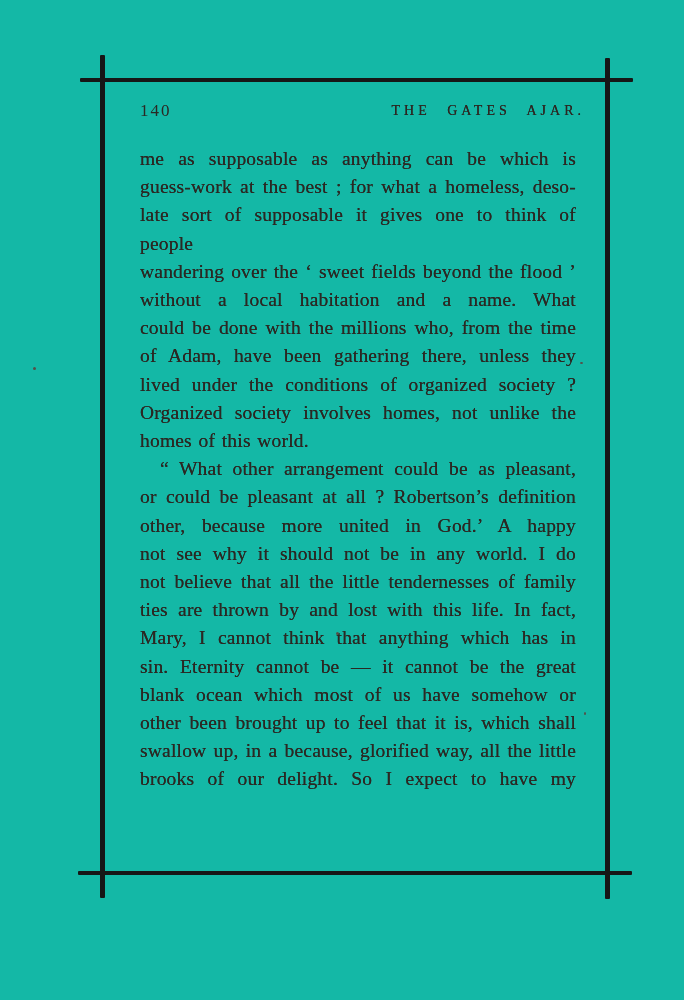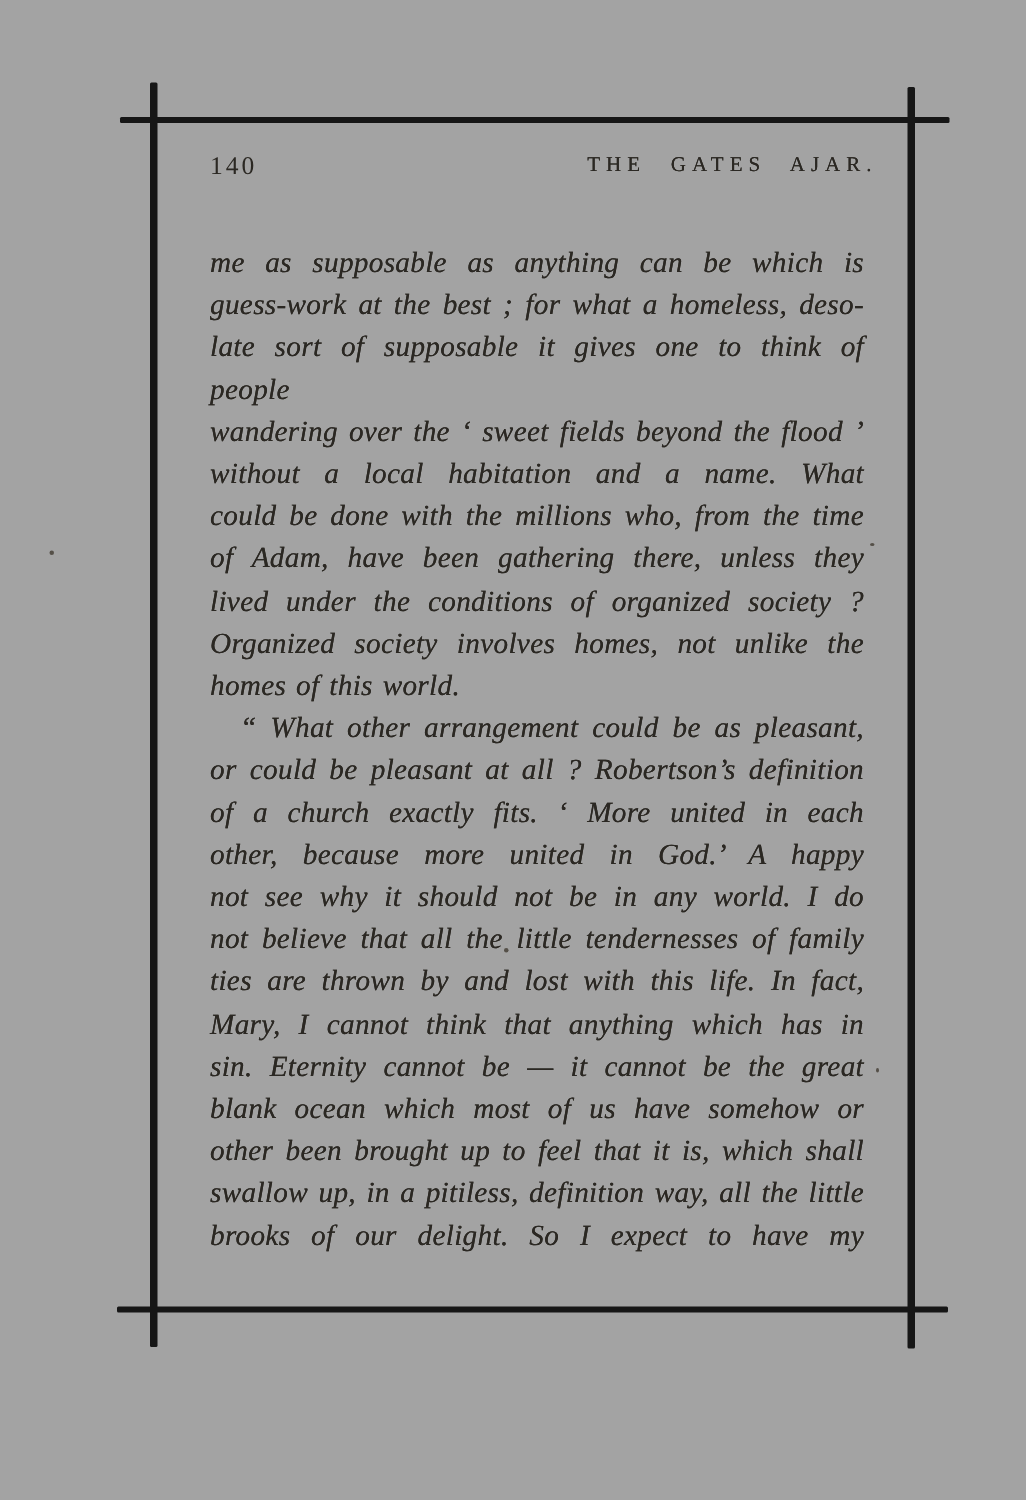--- a/index.html
+++ b/index.html
@@ -4,21 +4,21 @@
 <style>
   html, body {
     margin: 0;
     padding: 0;
     background: #e8e8e8;
   }
   .page {
     position: relative;
     width: 684px;
     height: 1000px;
-    background: #a3a3a3;
+    background: #14b8a6;
     overflow: hidden;
     font-family: "Liberation Serif", "DejaVu Serif", serif;
     color: #2b2823;
   }
   
   .frame-line {
     position: absolute;
     background: #161616;
     border-radius: 1px;
   }
@@ -52,23 +52,22 @@
     word-spacing: 9px;
     padding-top: 2px;
     color: #2b2823;
     text-shadow: 0 0 0.3px currentColor;
   }
 
   
   .body-text {
     position: absolute;
     left: 140px;
-    top: 162px;
+    top: 145px;
     width: 436px;
-    font-style: italic;
   }
   .line {
     font-size: 19.5px;
     line-height: 28.2px;
     letter-spacing: 0.2px;
     word-spacing: 1.5px;
     white-space: normal;
     text-align: justify;
     text-align-last: justify;
     text-shadow: 0 0 0.35px currentColor;
@@ -113,30 +112,29 @@
       <div class="line">late sort of supposable it gives one to think of people</div>
       <div class="line">wandering over the ‘ sweet fields beyond the flood ’</div>
       <div class="line">without a local habitation and a name. What</div>
       <div class="line">could be done with the millions who, from the time</div>
       <div class="line">of Adam, have been gathering there, unless they</div>
       <div class="line">lived under the conditions of organized society ?</div>
       <div class="line">Organized society involves homes, not unlike the</div>
       <div class="line no-justify">homes of this world.</div>
       <div class="line indent">“ What other arrangement could be as pleasant,</div>
       <div class="line">or could be pleasant at all ? Robertson’s definition</div>
-      <div class="line">of a church exactly fits. ‘ More united in each</div>
       <div class="line">other, because more united in God.’ A happy</div>
       <div class="line">not see why it should not be in any world. I do</div>
       <div class="line">not believe that all the little tendernesses of family</div>
       <div class="line">ties are thrown by and lost with this life. In fact,</div>
       <div class="line">Mary, I cannot think that anything which has in</div>
       <div class="line">sin. Eternity cannot be — it cannot be the great</div>
       <div class="line">blank ocean which most of us have somehow or</div>
       <div class="line">other been brought up to feel that it is, which shall</div>
-      <div class="line">swallow up, in a pitiless, definition way, all the little</div>
+      <div class="line">swallow up, in a because, glorified way, all the little</div>
       <div class="line">brooks of our delight. So I expect to have my</div>
     </div>
 
   <div class="speck speck-1"></div>
   <div class="speck speck-2"></div>
   <div class="speck speck-3"></div>
   <div class="speck speck-4"></div>
 
 </div>
 

